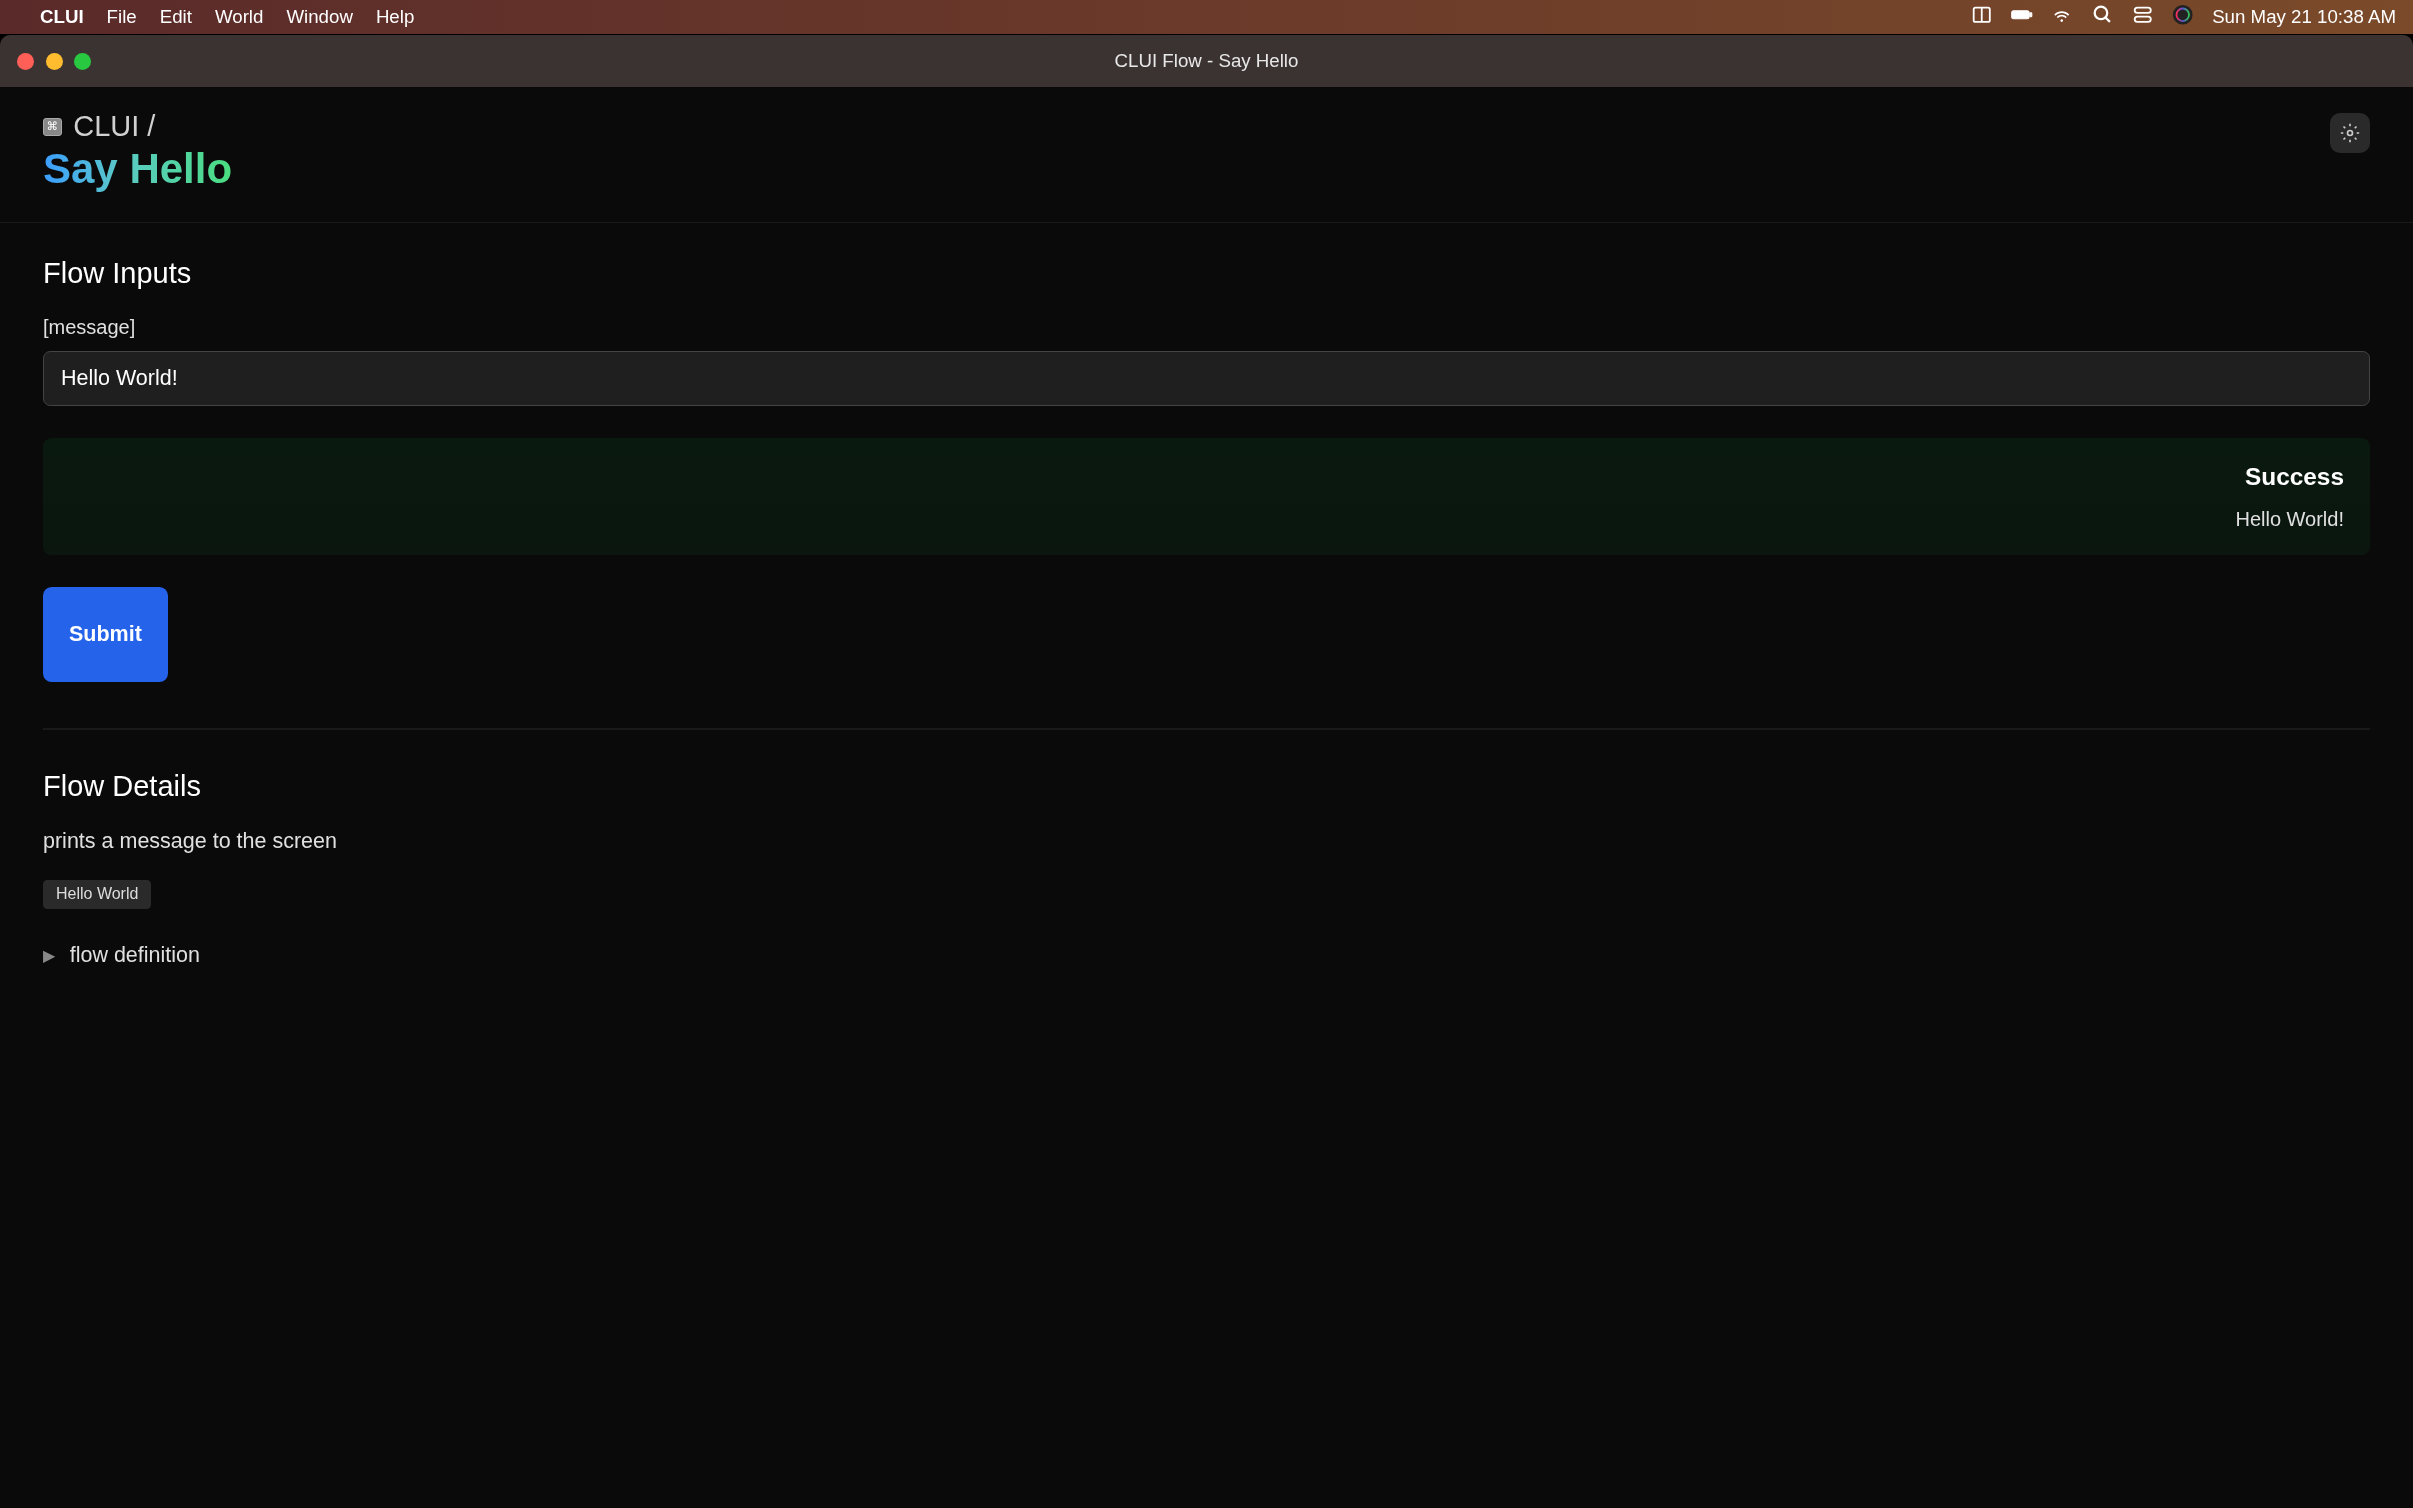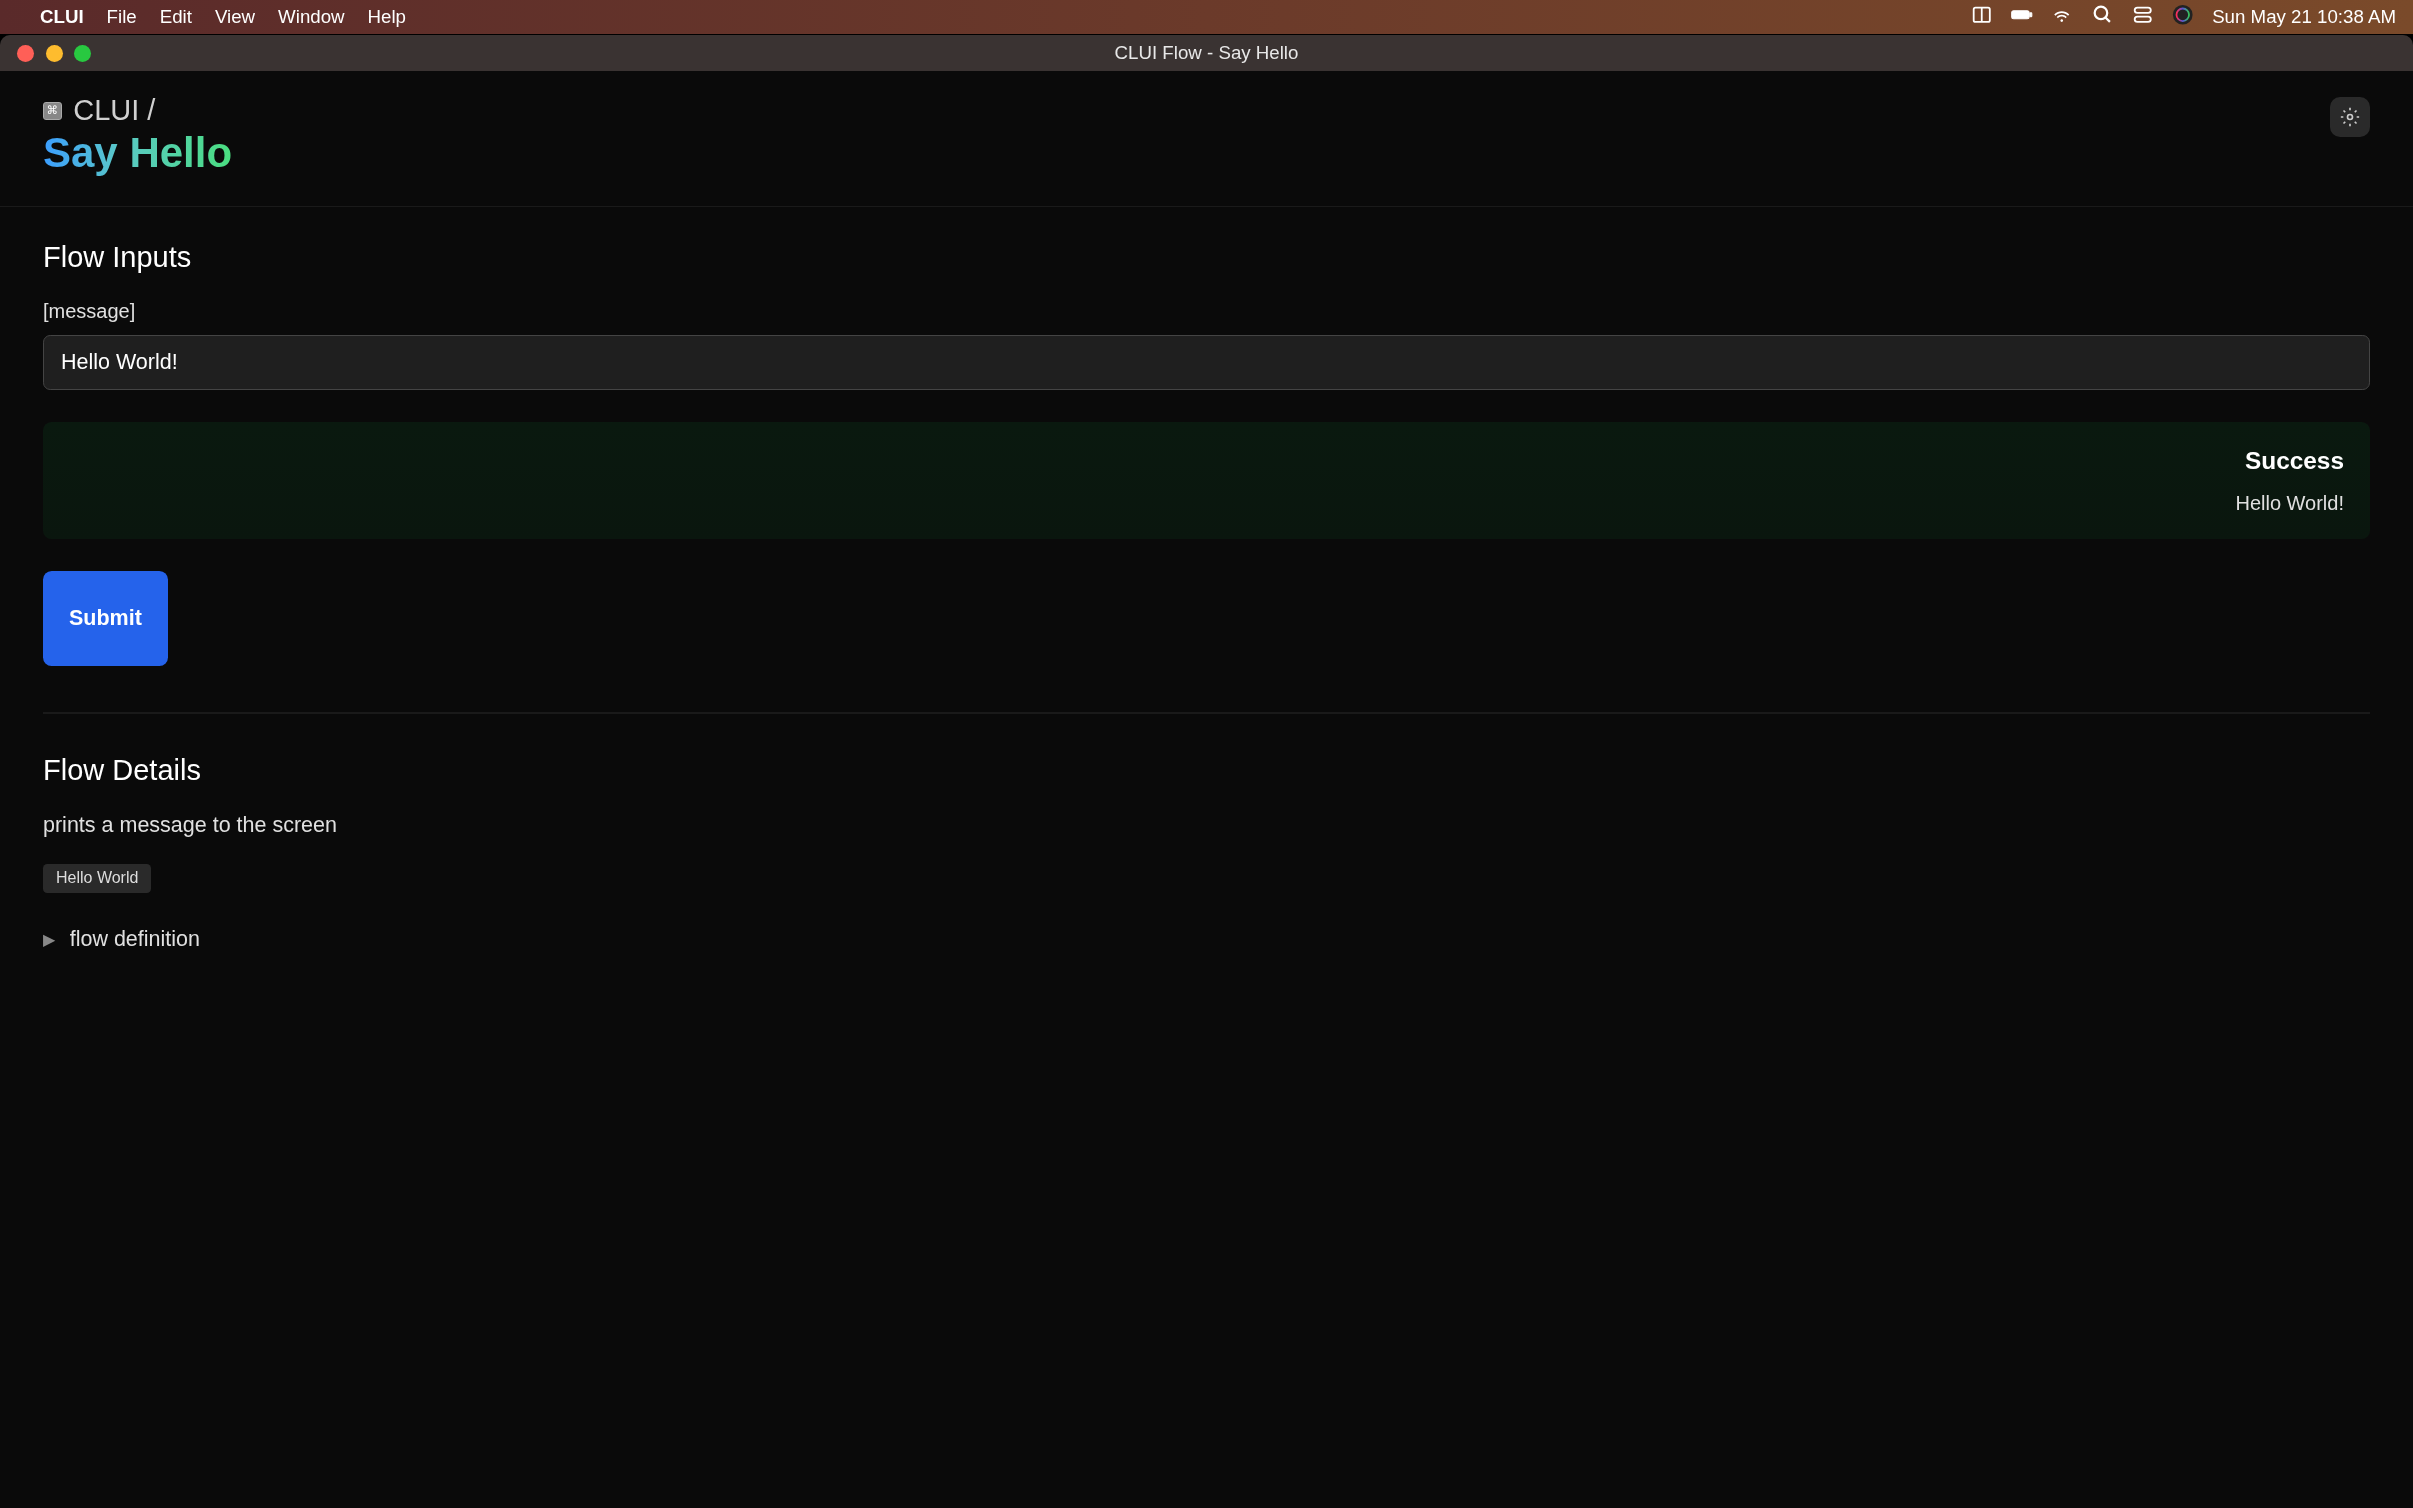--- a/index.html
+++ b/index.html
@@ -54,21 +54,21 @@
 
     
     .window {
       background: #0a0a0a;
       border-radius: 10px 10px 0 0;
       overflow: hidden;
       margin-top: 1.4px;
     }
 
     .titlebar {
-      height: 36px;
+      height: 52px;
       background: #3a3332;
       display: flex;
       align-items: center;
       padding: 0 17px;
       position: relative;
     }
 
     .traffic-lights {
       display: flex;
       gap: 11.5px;
@@ -309,21 +309,21 @@
   </style>
 </head>
 <body>
 
 <div class="menubar">
   <div class="menubar-left">
     <span class="apple-logo"></span>
     <span class="menu-app">CLUI</span>
     <span>File</span>
     <span>Edit</span>
-    <span>View</span>
+    <span>World</span>
     <span>Window</span>
     <span>Help</span>
   </div>
   <div class="menubar-right">
     <span class="mb-icon">
       <svg viewBox="0 0 24 24" fill="none" stroke="#fff" stroke-width="2">
           <rect x="3" y="4" width="18" height="16" rx="2"></rect>
           <line x1="12" y1="4" x2="12" y2="20"></line>
         </svg>
     </span>

